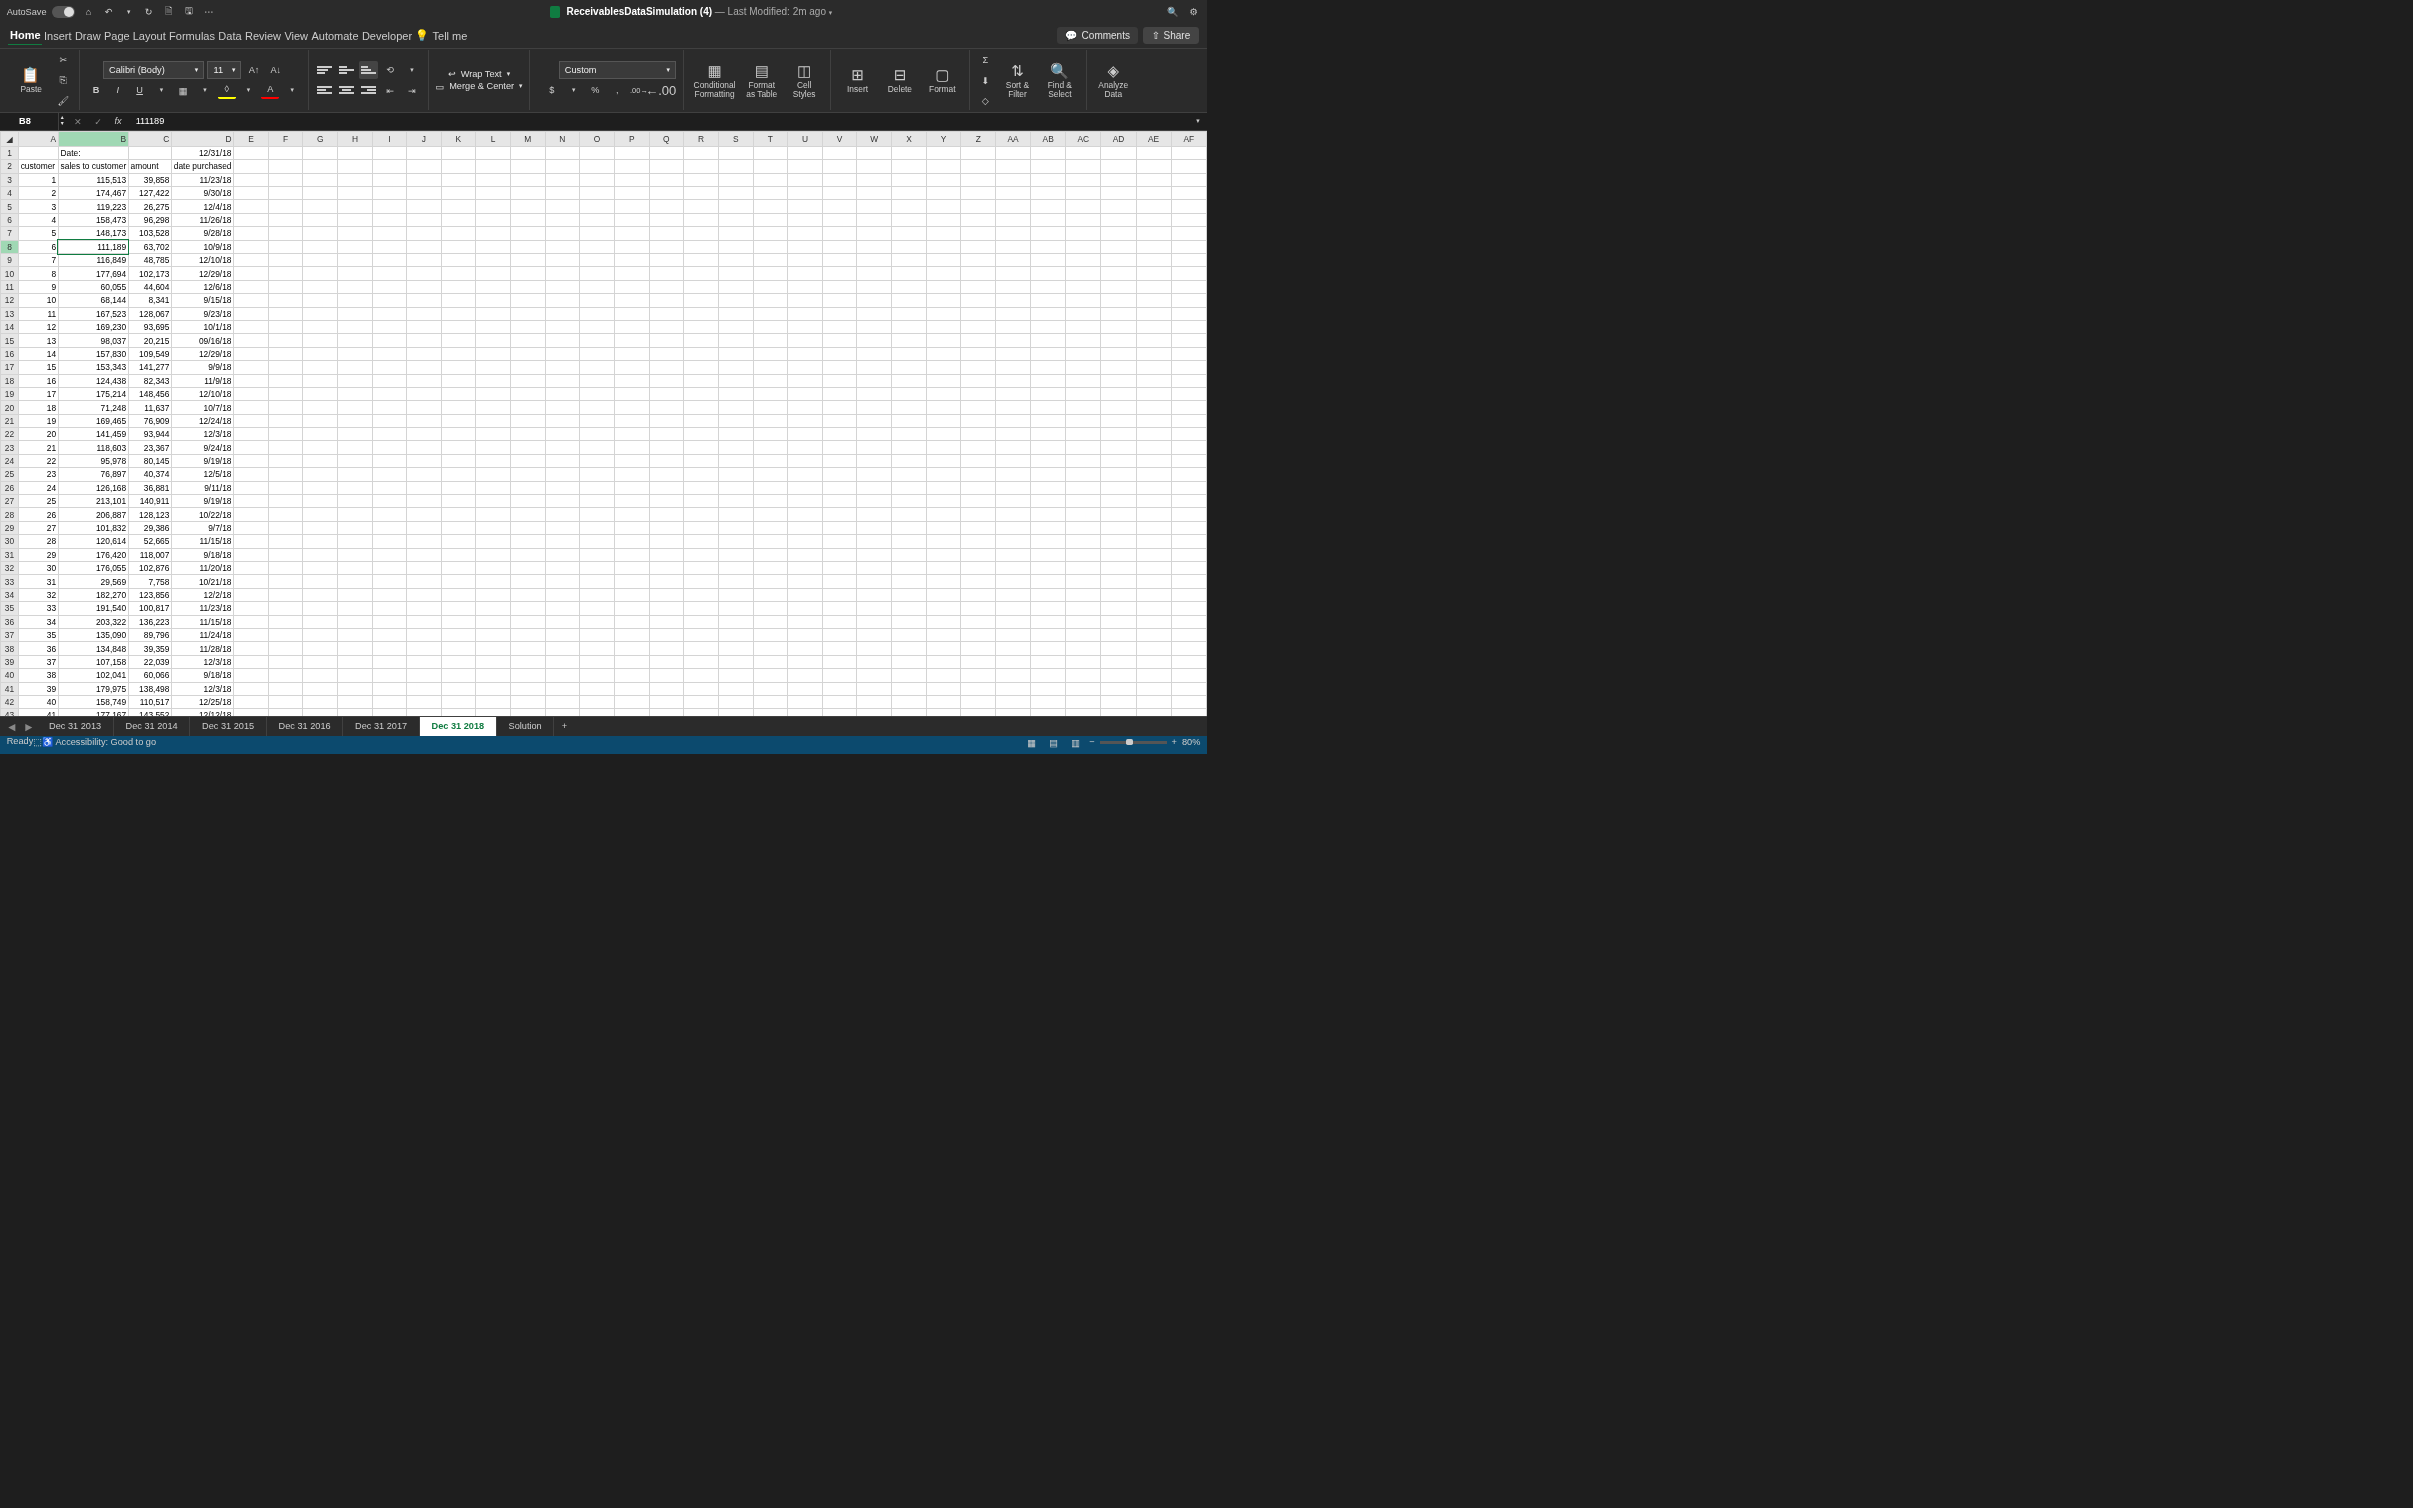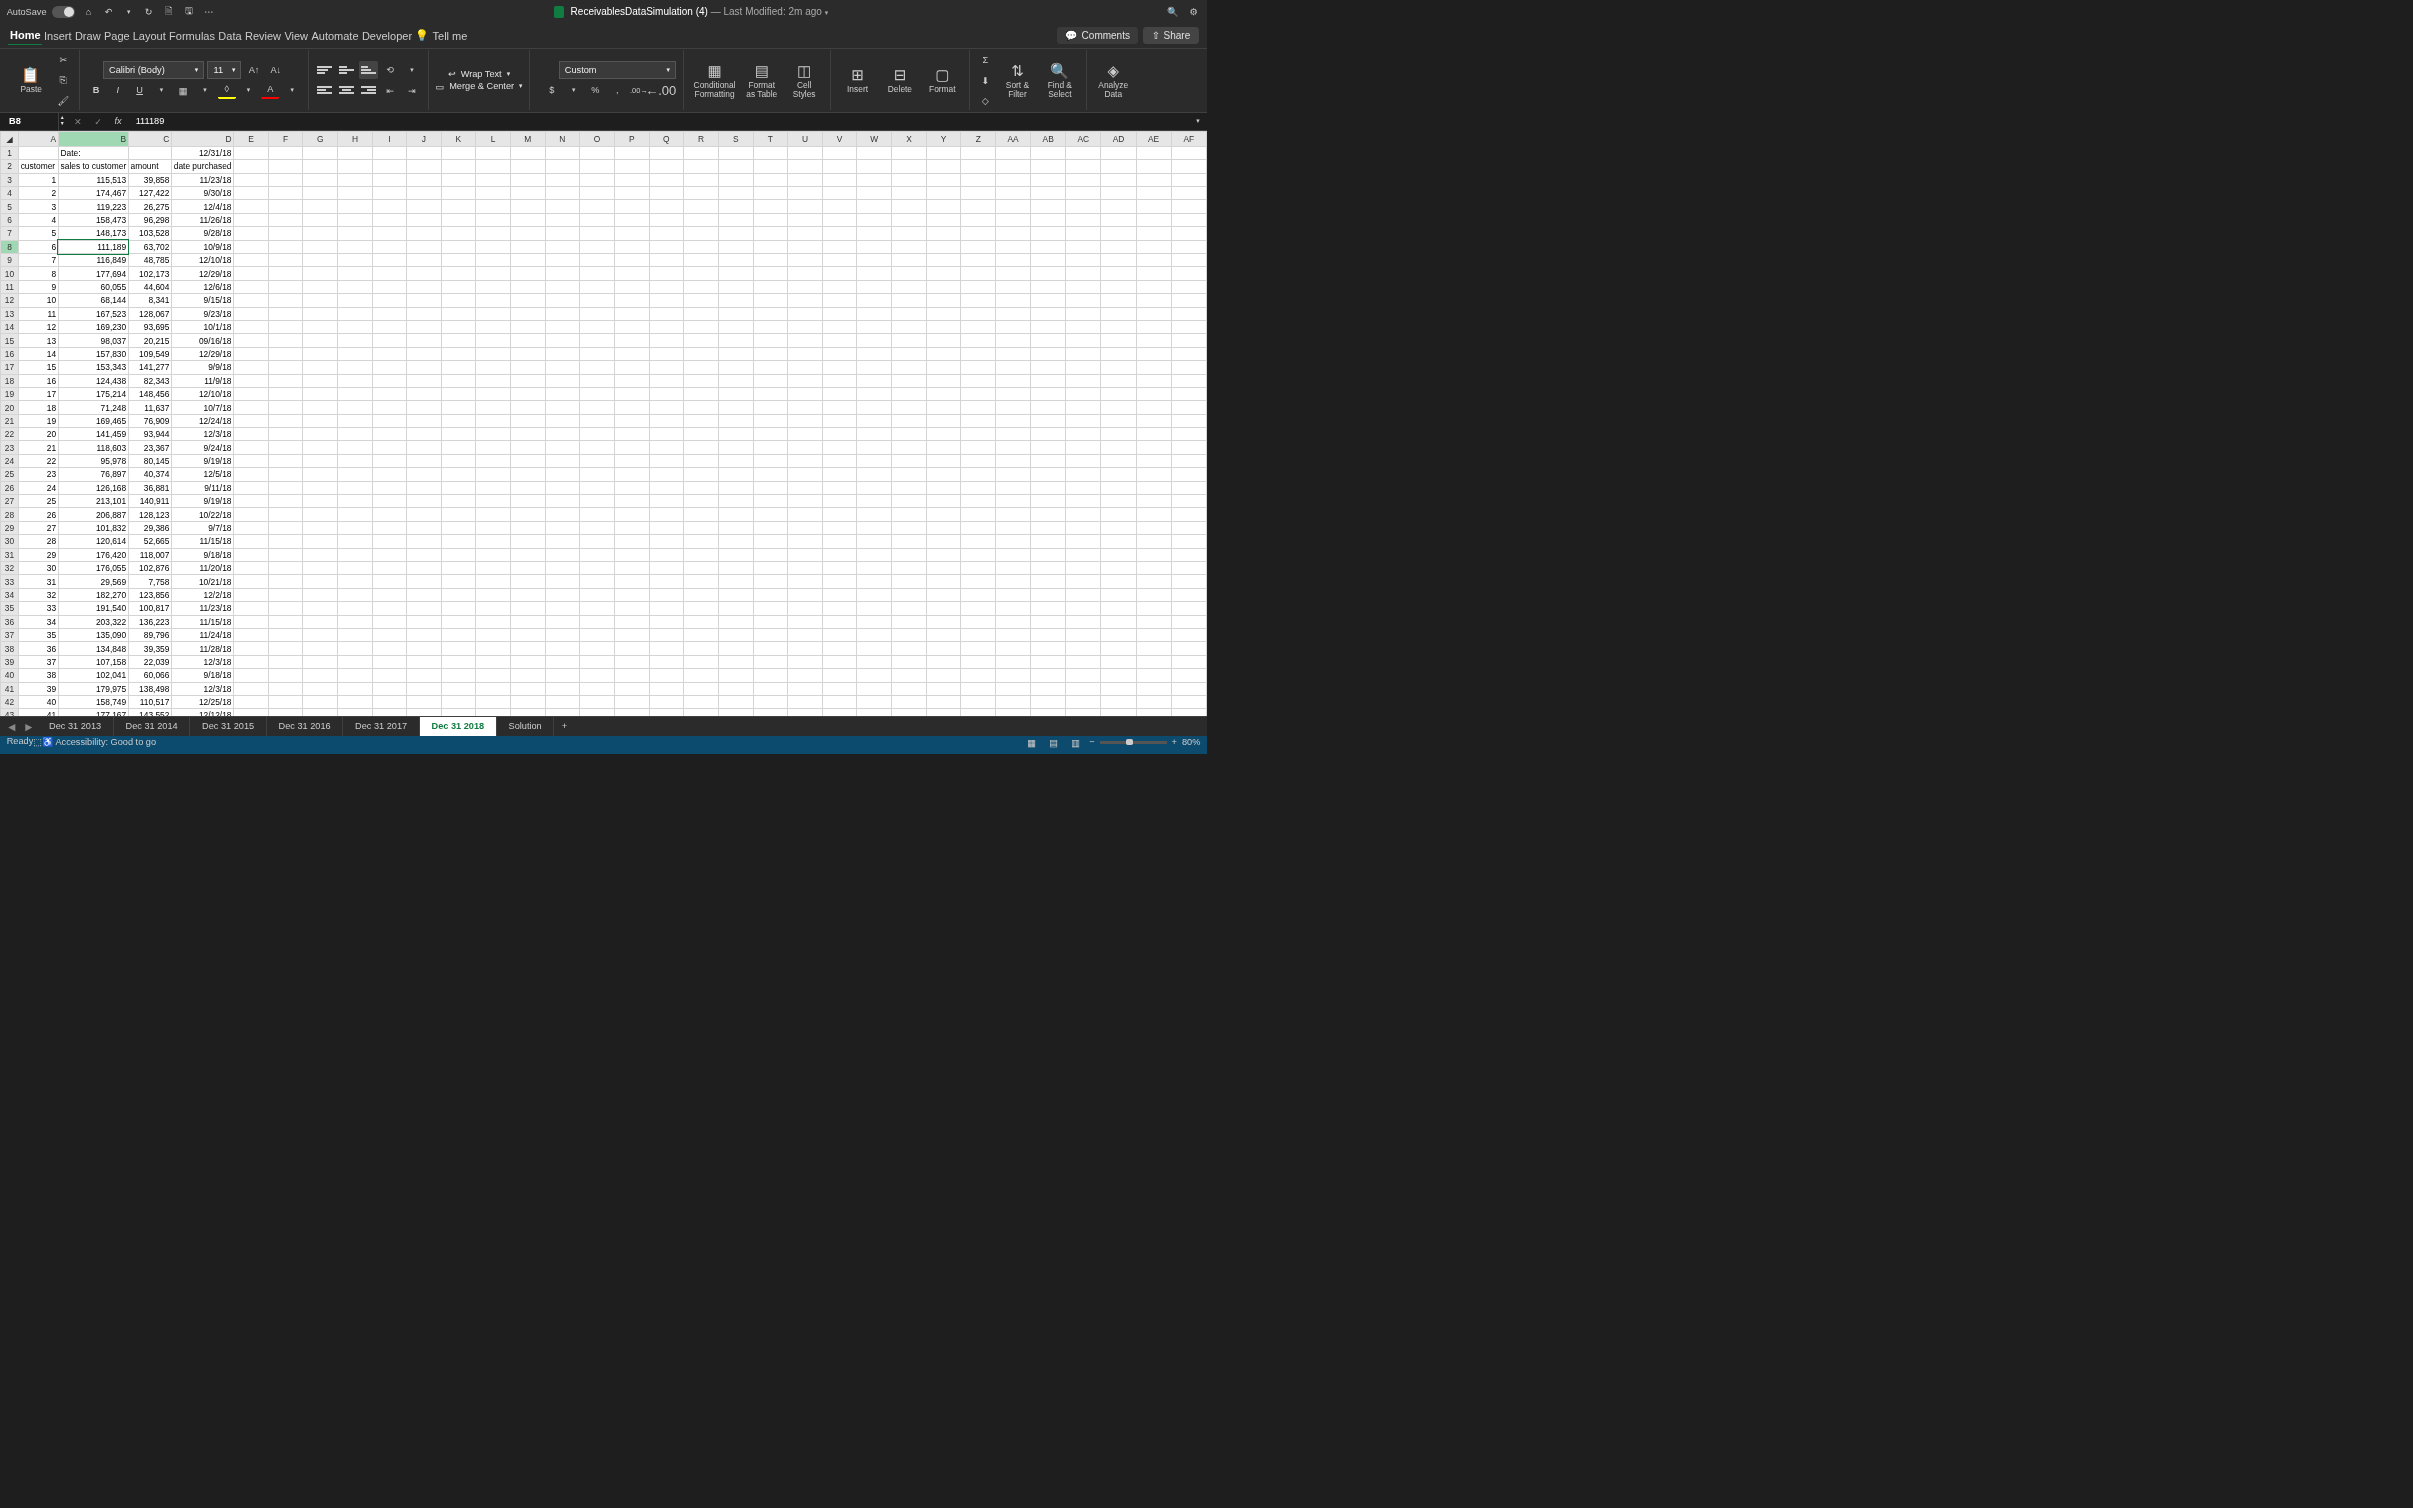--- a/index.html
+++ b/index.html
@@ -5,21 +5,21 @@
 * { margin: 0; padding: 0; box-sizing: border-box; font-family: -apple-system, "Segoe UI", sans-serif; }
 body { background: #1e1e1e; color: #e0e0e0; font-size: 9.2px; overflow: hidden; width: 1207px; height: 754px; }
 
 
 .titlebar { height: 23.5px; background: #2b2b2b; display: flex; align-items: center; padding: 0 6.7px; gap: 6.7px; }
 .autosave { display: flex; align-items: center; gap: 5px; font-size: 9.2px; color: #ccc; }
 .toggle { width: 23.5px; height: 11.7px; background: #555; border-radius: 5.9px; position: relative; }
 .toggle::after { content: ''; position: absolute; right: 0.8px; top: 0.8px; width: 10px; height: 10px; background: #ddd; border-radius: 50%; }
 .tb-icon { width: 13.4px; height: 13.4px; display: flex; align-items: center; justify-content: center; color: #ccc; cursor: pointer; }
 .title-center { flex: 1; text-align: center; font-size: 10px; color: #aaa; }
-.title-center .fname { color: #fff; font-weight: 400; }
+.title-center .fname { color: #fff; font-weight: 700; }
 .doc-icon { display: inline-block; width: 10px; height: 11.7px; background: #107c41; border-radius: 1.7px; vertical-align: middle; margin-right: 3.4px; }
 
 
 .menutabs { height: 25px; background: #2b2b2b; display: flex; align-items: center; padding: 0 8.4px; gap: 0; border-bottom: 0.8px solid #404040; }
 .menutab { font-size: 11px; color: #ccc; cursor: pointer; padding: 3.4px 1.7px; }
 .menutab.active { color: #fff; border-bottom: 1.7px solid #107c41; font-weight: 600; }
 .menutabs .right { margin-left: auto; display: flex; gap: 5px; }
 .pillbtn { background: #3a3a3a; padding: 3.4px 8.4px; border-radius: 3.4px; font-size: 10px; display: flex; align-items: center; gap: 3.4px; cursor: pointer; }
 .pillbtn.share { background: #444; }
 
@@ -35,21 +35,21 @@
 .combo.font { width: 101px; }
 .combo.size { width: 34px; }
 .combo.numfmt { width: 117px; margin-left: 22px; }
 .combo .arrow { margin-left: auto; font-size: 6.7px; }
 .btn-label { font-size: 8.4px; text-align: center; line-height: 9.2px; }
 .align-ic { width: 15px; height: 11.7px; display: inline-flex; flex-direction: column; gap: 1.7px; justify-content: center; }
 .align-ic span { height: 1.3px; background: #ccc; }
 
 
 .fxbar { height: 18.4px; background: #1e1e1e; display: flex; align-items: center; border-bottom: 0.8px solid #404040; }
-.namebox { width: 59px; padding: 0 9px; font-size: 9.2px; color: #fff; border-right: 0.8px solid #404040; height: 100%; display: flex; align-items: center; font-weight: 600; text-align: center; }
+.namebox { width: 59px; padding: 0 19px; font-size: 9.2px; color: #fff; border-right: 0.8px solid #404040; height: 100%; display: flex; align-items: center; font-weight: 600; text-align: center; }
 .fx-btns { display: flex; gap: 1.7px; padding: 0 3.4px; }
 .fx-input { flex: 1; padding: 0 5px; font-size: 9.2px; color: #fff; }
 
 
 .grid-wrap { position: relative; background: #fff; color: #000; height: calc(754px - 23.5px - 25px - 64px - 18.4px - 20px - 18.4px); overflow: hidden; }
 table.sheet { border-collapse: collapse; table-layout: fixed; font-size: 8.4px; font-family: Calibri, sans-serif; }
 .sheet th, .sheet td { border: 0.8px solid #d4d4d4; height: 13.4px; padding: 0 1.7px; overflow: hidden; white-space: nowrap; }
 .sheet th { background: #e6e6e6; color: #333; font-weight: 400; text-align: center; font-size: 8.4px; position: sticky; }
 .sheet thead th { height: 15px; }
 .sheet .rowhdr { width: 18.4px; text-align: center; background: #e6e6e6; }

